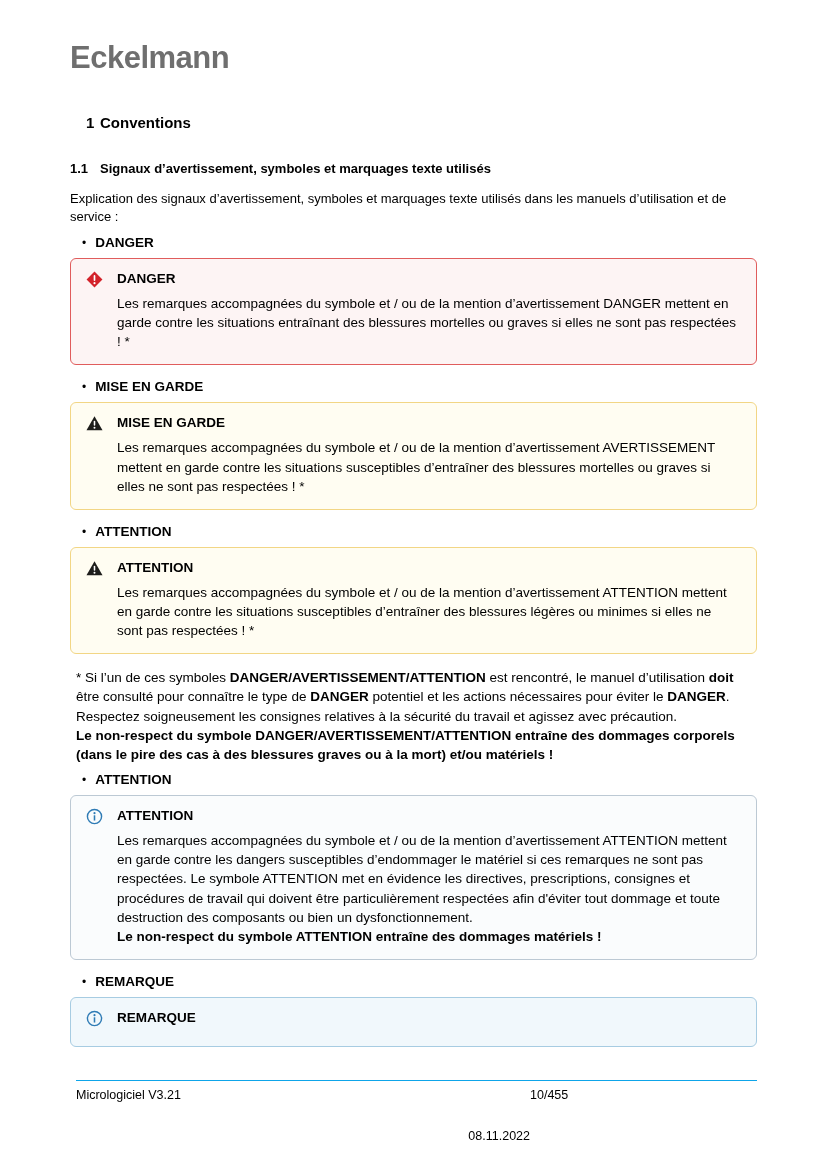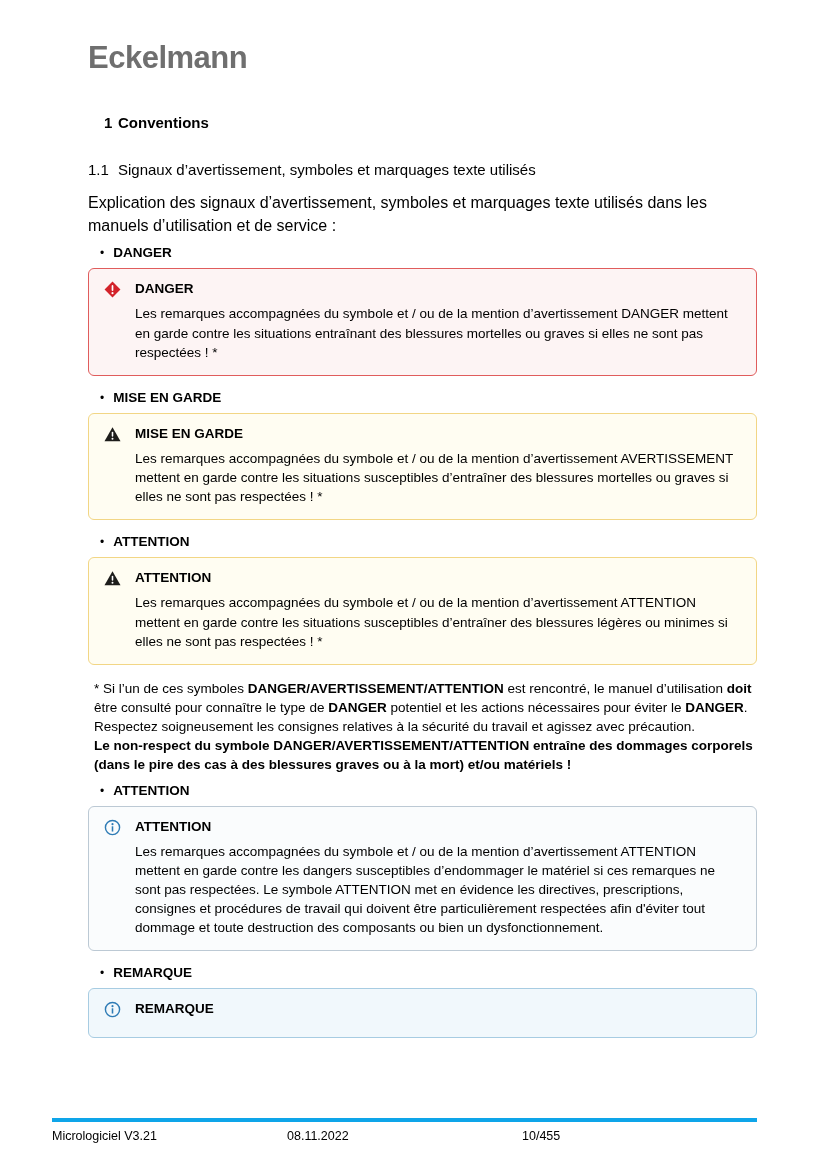--- a/index.html
+++ b/index.html
@@ -4,40 +4,40 @@
 <style>
   html,body{margin:0;padding:0;background:#e8e8e8;}
   .page{
     position:relative;
     width:827px;height:1169px;
     margin:0 auto;
     background:#ffffff;
     font-family:"Liberation Sans","DejaVu Sans",sans-serif;
     color:#000;
     box-sizing:border-box;
-    padding:40px 70px 0 88px;
+    padding:40px 70px 0 70px;
     overflow:hidden;
   }
   .logo{
     font-size:31px;
     font-weight:bold;
     color:var(--logo-gray,#6f6f6f);
     letter-spacing:-0.5px;
     margin-bottom:38px;
   }
   h1.doc-h1{
     font-size:15px;font-weight:bold;margin:0 0 30px 16px;
   }
   h1.doc-h1 .num{display:inline-block;min-width:14px;}
   h2.doc-h2{
-    font-size:15px;font-weight:normal;margin:16px 0 14px 0;
+    font-size:13px;font-weight:bold;margin:16px 0 14px 0;
   }
   h2.doc-h2 .num{display:inline-block;min-width:30px;}
   p.intro{
-    font-size:16px;line-height:1.42;margin:0 0 8px 0;
+    font-size:13px;line-height:1.42;margin:0 0 8px 0;
   }
   .bullet{
     display:flex;align-items:baseline;
     padding-left:12px;
     margin:8px 0 8px 0;
     font-size:13.5px;
   }
   .bullet .dot{margin-right:9px;font-size:12px;}
   .bullet .blabel{font-weight:bold;}
   .alert{
@@ -57,28 +57,28 @@
   .alert.danger{border-color:var(--danger-border,#e05c5c);background:var(--danger-bg,#fdf4f4);}
   .alert.warning{border-color:var(--warning-border,#f2d685);background:var(--warning-bg,#fffdf2);}
   .alert.notice{border-color:var(--notice-border,#bcc9d4);background:var(--notice-bg,#fafcfd);}
   .alert.remark{border-color:var(--remark-border,#a7cce2);background:var(--remark-bg,#f1f8fc);}
   p.footnote{
     font-size:13.5px;line-height:1.42;margin:12px 0 6px 6px;
     white-space:pre-line;
   }
   .footer{
     position:absolute;
-    left:52px;right:70px;bottom:26px;
-    border-top:4px solid #0ea5e9;
+    left:76px;right:70px;bottom:26px;
+    border-top:1px solid #0ea5e9;
     padding-top:7px;
     display:flex;
     font-size:12.5px;
   }
   .footer .f-left{flex:1;text-align:left;}
-  .footer .f-center{flex:1;text-align:left;}
+  .footer .f-center{flex:1;text-align:right;margin-top:41px;}
   .footer .f-right{flex:1;text-align:left;}
   b{font-weight:bold;}
 </style>
 </head>
 <body>
 
 <div class="page">
 
   <div class="logo">Eckelmann</div>
 
@@ -153,21 +153,21 @@
     <div class="icon">
       <svg viewBox="0 0 24 24" aria-hidden="true">
         <circle cx="12" cy="12" r="10" fill="none" stroke="#2e7bb5" stroke-width="2"></circle>
         <circle cx="12" cy="7.3" r="1.5" fill="#2e7bb5"></circle>
         <rect x="10.9" y="10.3" width="2.2" height="7.4" fill="#2e7bb5"></rect>
       </svg>
     </div>
     <div class="alert-content">
       <div class="alert-title">ATTENTION</div>
       <div class="alert-body"><span>Les remarques accompagnées du symbole et / ou de la mention d’avertissement ATTENTION mettent en garde contre les dangers susceptibles d’endommager le matériel si ces remarques ne sont pas respectées. Le symbole ATTENTION met en évidence les directives, prescriptions, consignes et procédures de travail qui doivent être particulièrement respectées afin d'éviter tout dommage et toute destruction des composants ou bien un dysfonctionnement.
-</span></div>
+</span><b>Le non-respect du symbole ATTENTION entraîne des dommages matériels !</b></div>
     </div>
   </div>
 
   <div class="bullet">
     <span class="dot">•</span>
     <span class="blabel">REMARQUE</span>
   </div>
   <div class="alert remark">
     <div class="icon">
       <svg viewBox="0 0 24 24" aria-hidden="true">

